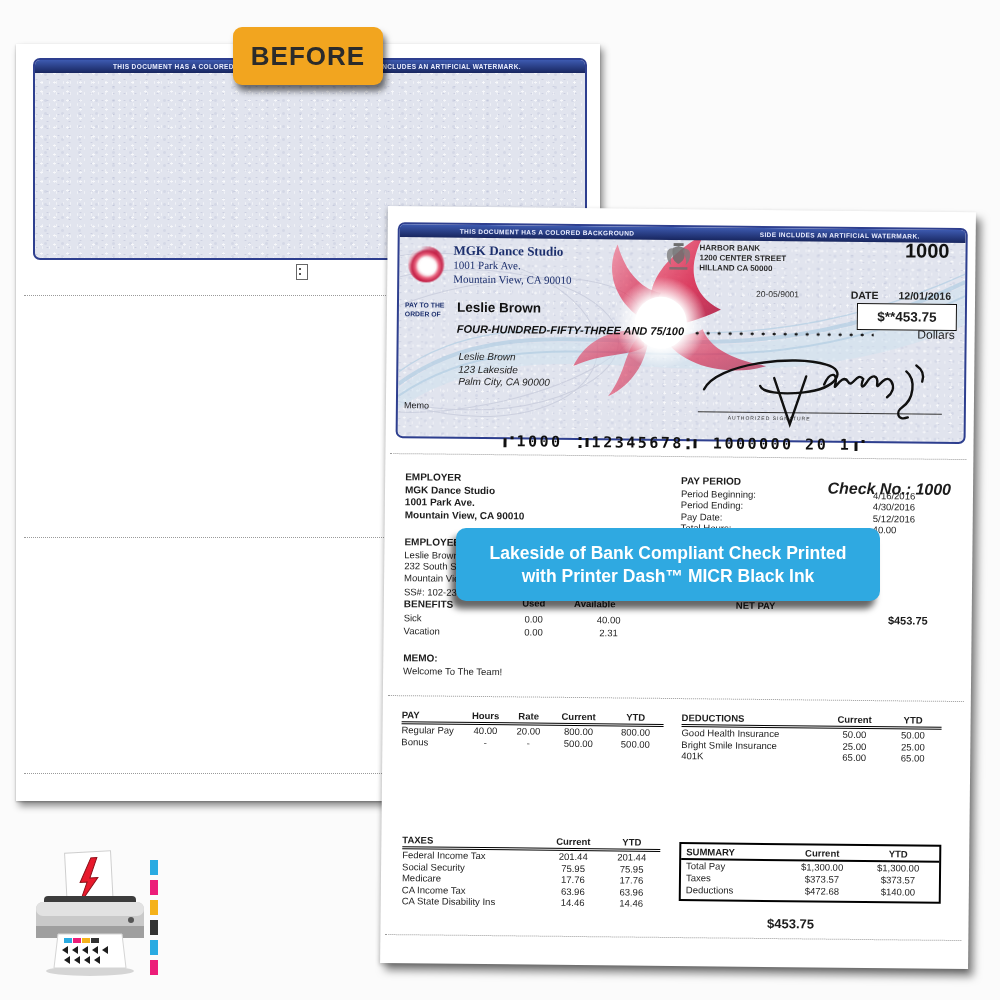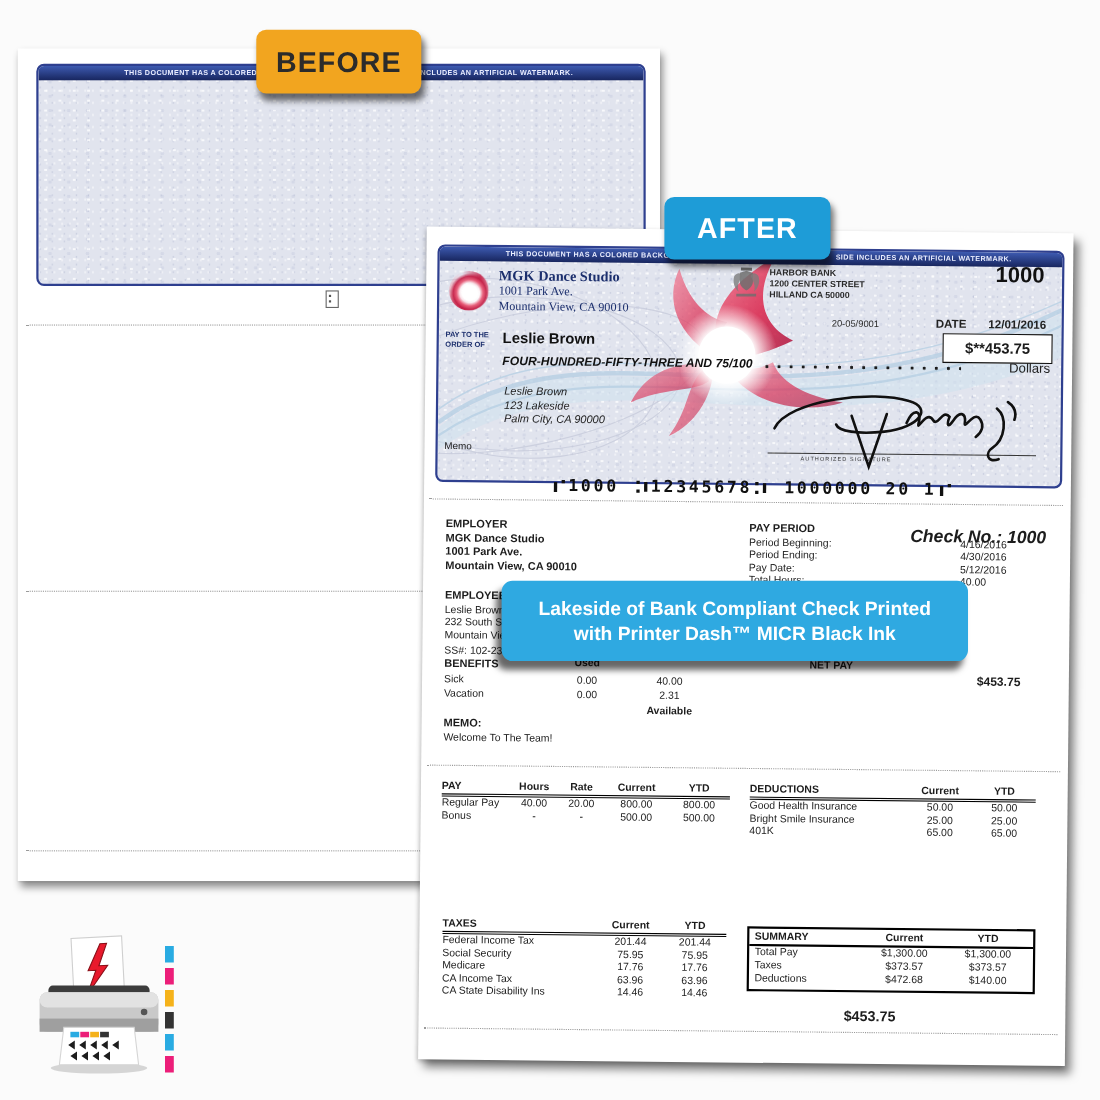--- a/index.html
+++ b/index.html
@@ -264,21 +264,21 @@
     <div class="abs s95" style="left:20px;top:330px;">
       <div class="b s10">EMPLOYEE</div>
       <div>Leslie Brown</div>
       <div>232 South Street</div>
       <div>Mountain View CA</div>
     </div>
 
     <div class="abs s95" style="left:20px;top:380px;">SS#: 102-23-232</div>
 
     <div class="abs s95 b r" style="left:120px;top:390px;width:60px;">Used</div>
-    <div class="abs s95 b r" style="left:195px;top:390px;width:60px;margin-top:43px;">Available</div>
+    <div class="abs s95 b r" style="left:181px;top:390px;width:60px;">Available</div>
     <div class="abs s95 b" style="left:352px;top:390px;">NET PAY</div>
 
     <div class="abs s10 b" style="left:20px;top:392px;">BENEFITS</div>
     <div class="abs s95" style="left:20px;top:406px;">Sick</div>
     <div class="abs s95 r" style="left:120px;top:406px;width:60px;">0.00</div>
     <div class="abs s95 r" style="left:195px;top:406px;width:60px;">40.00</div>
     <div class="abs s95" style="left:20px;top:419px;">Vacation</div>
     <div class="abs s95 r" style="left:120px;top:419px;width:60px;">0.00</div>
     <div class="abs s95 r" style="left:195px;top:419px;width:60px;">2.31</div>
 
@@ -390,21 +390,20 @@
           <span class="r w80">$472.68</span>
           <span class="r w72">$140.00</span>
         </div>
     </div>
     <div class="abs b" style="left:350px;top:706px;width:120px;text-align:center;font-size:13px;">$453.75</div>
 
     <div class="dotline" style="left:5px;top:728px;width:576px;"></div>
   </div>
 
   <div class="tag" id="before-tag">BEFORE</div>
-  <div class="tag" id="after-tag">AFTER</div>
 
   <div id="tooltip">
     <div>Lakeside of Bank Compliant Check Printed</div>
     <div>with Printer Dash™ MICR Black Ink</div>
   </div>
 
   <div id="brand">
     <svg width="112" height="128" viewBox="0 0 112 128" style="position:absolute;left:4px;top:4px;">
       <ellipse cx="56" cy="121" rx="44" ry="5" fill="rgba(0,0,0,.15)"></ellipse>
       <g transform="rotate(-3 55 30)">

